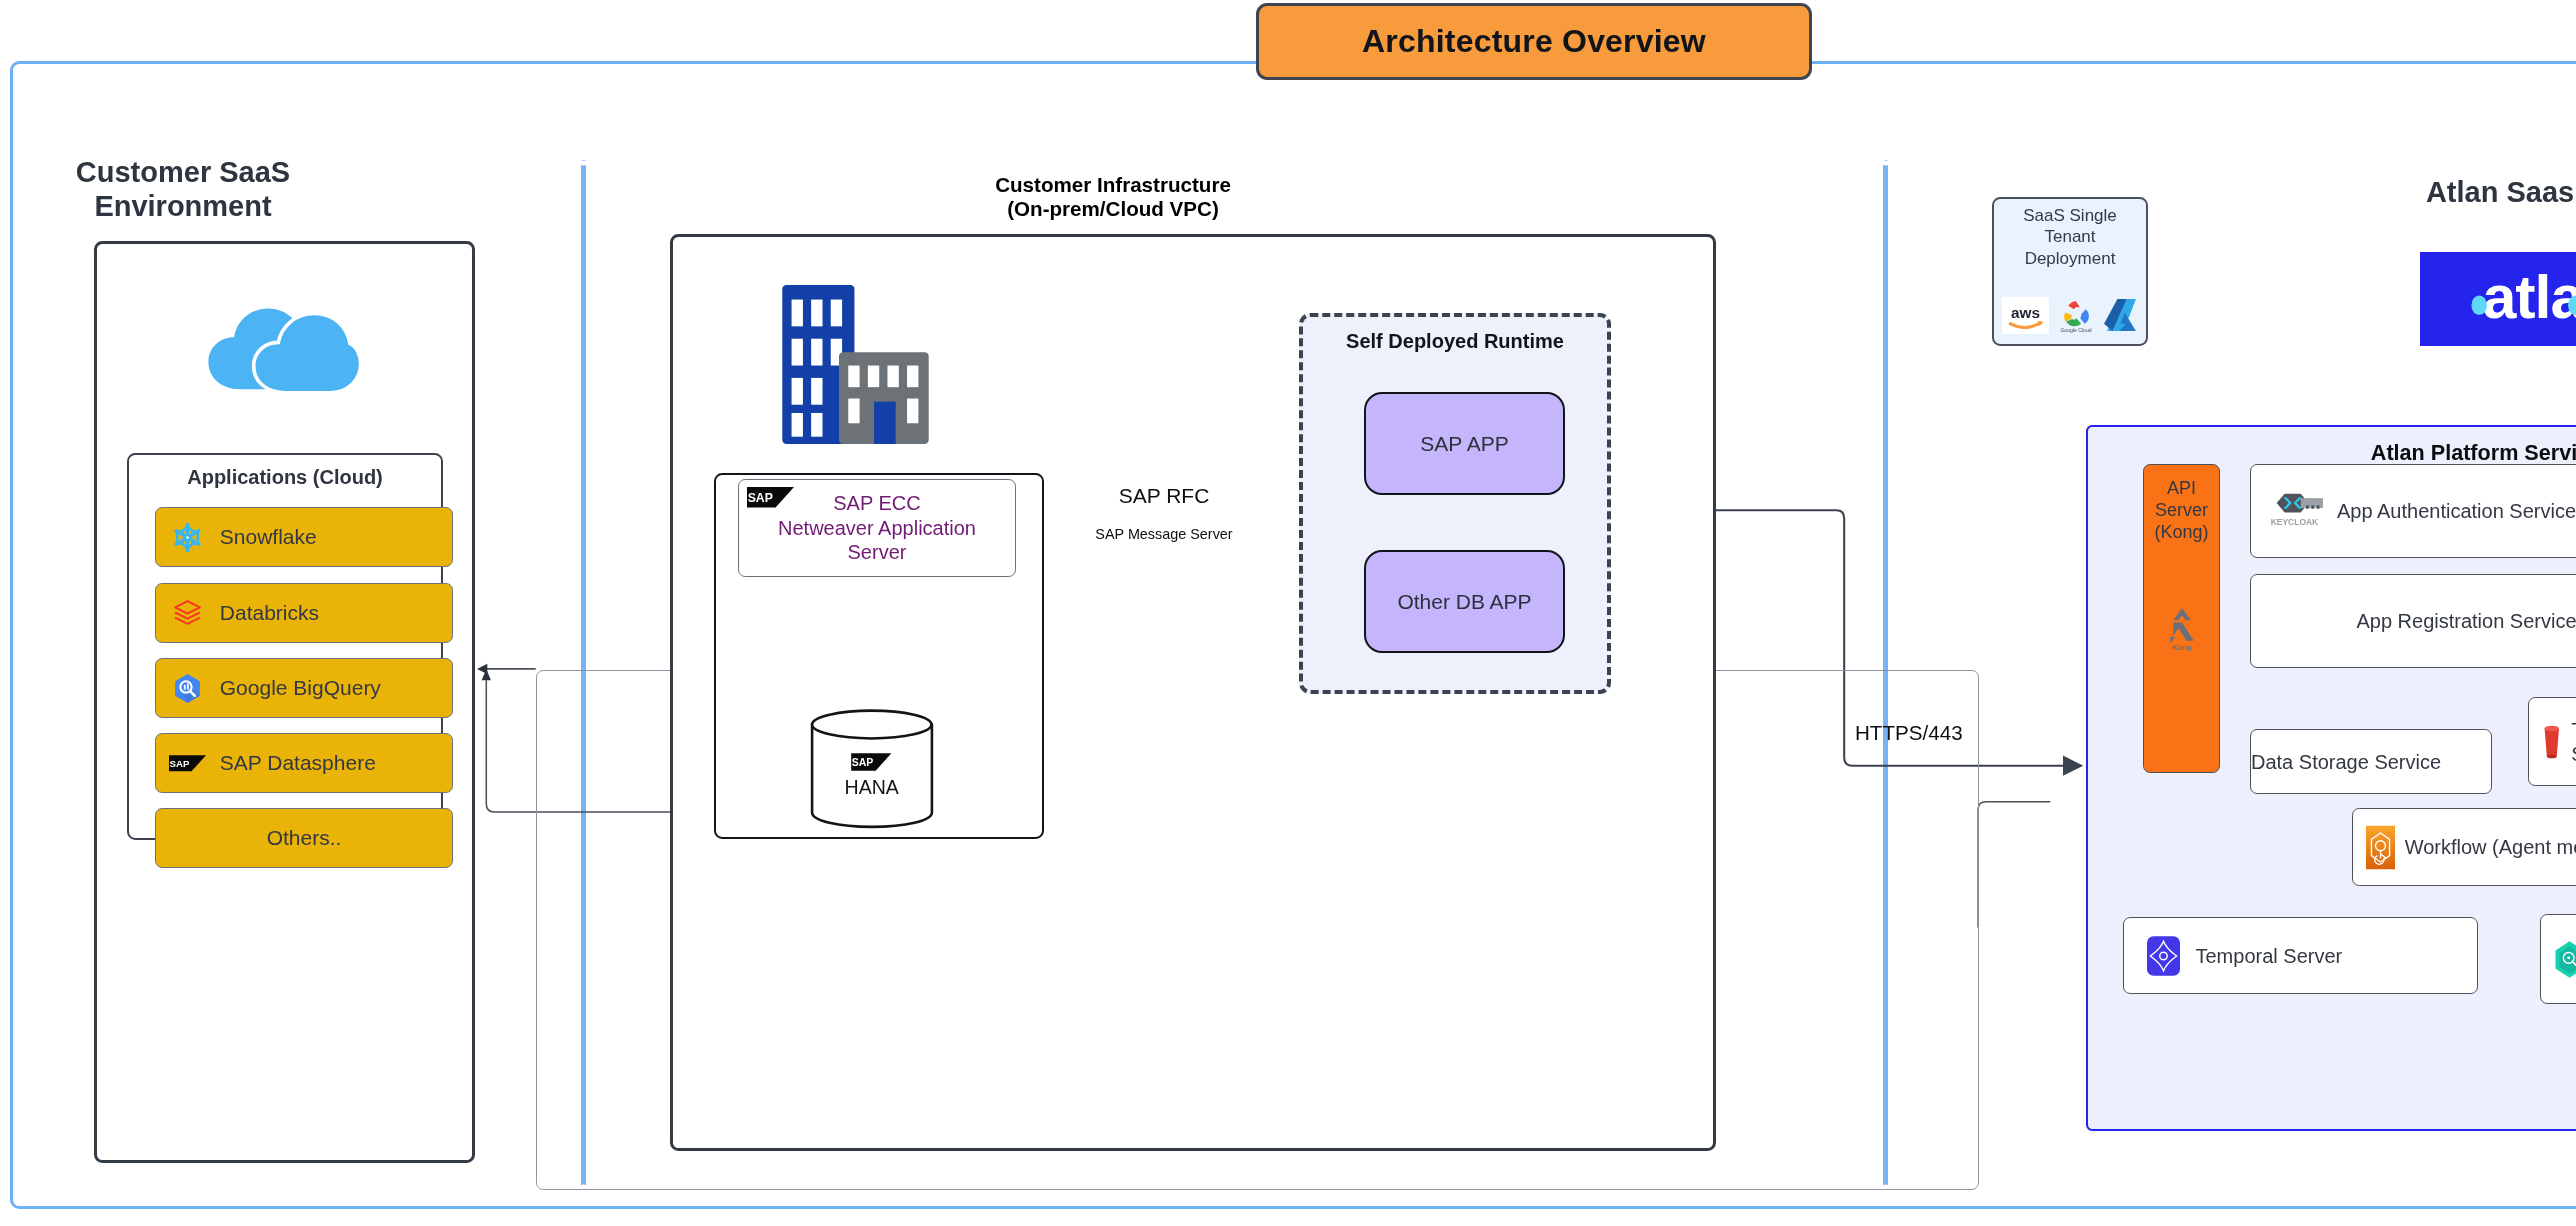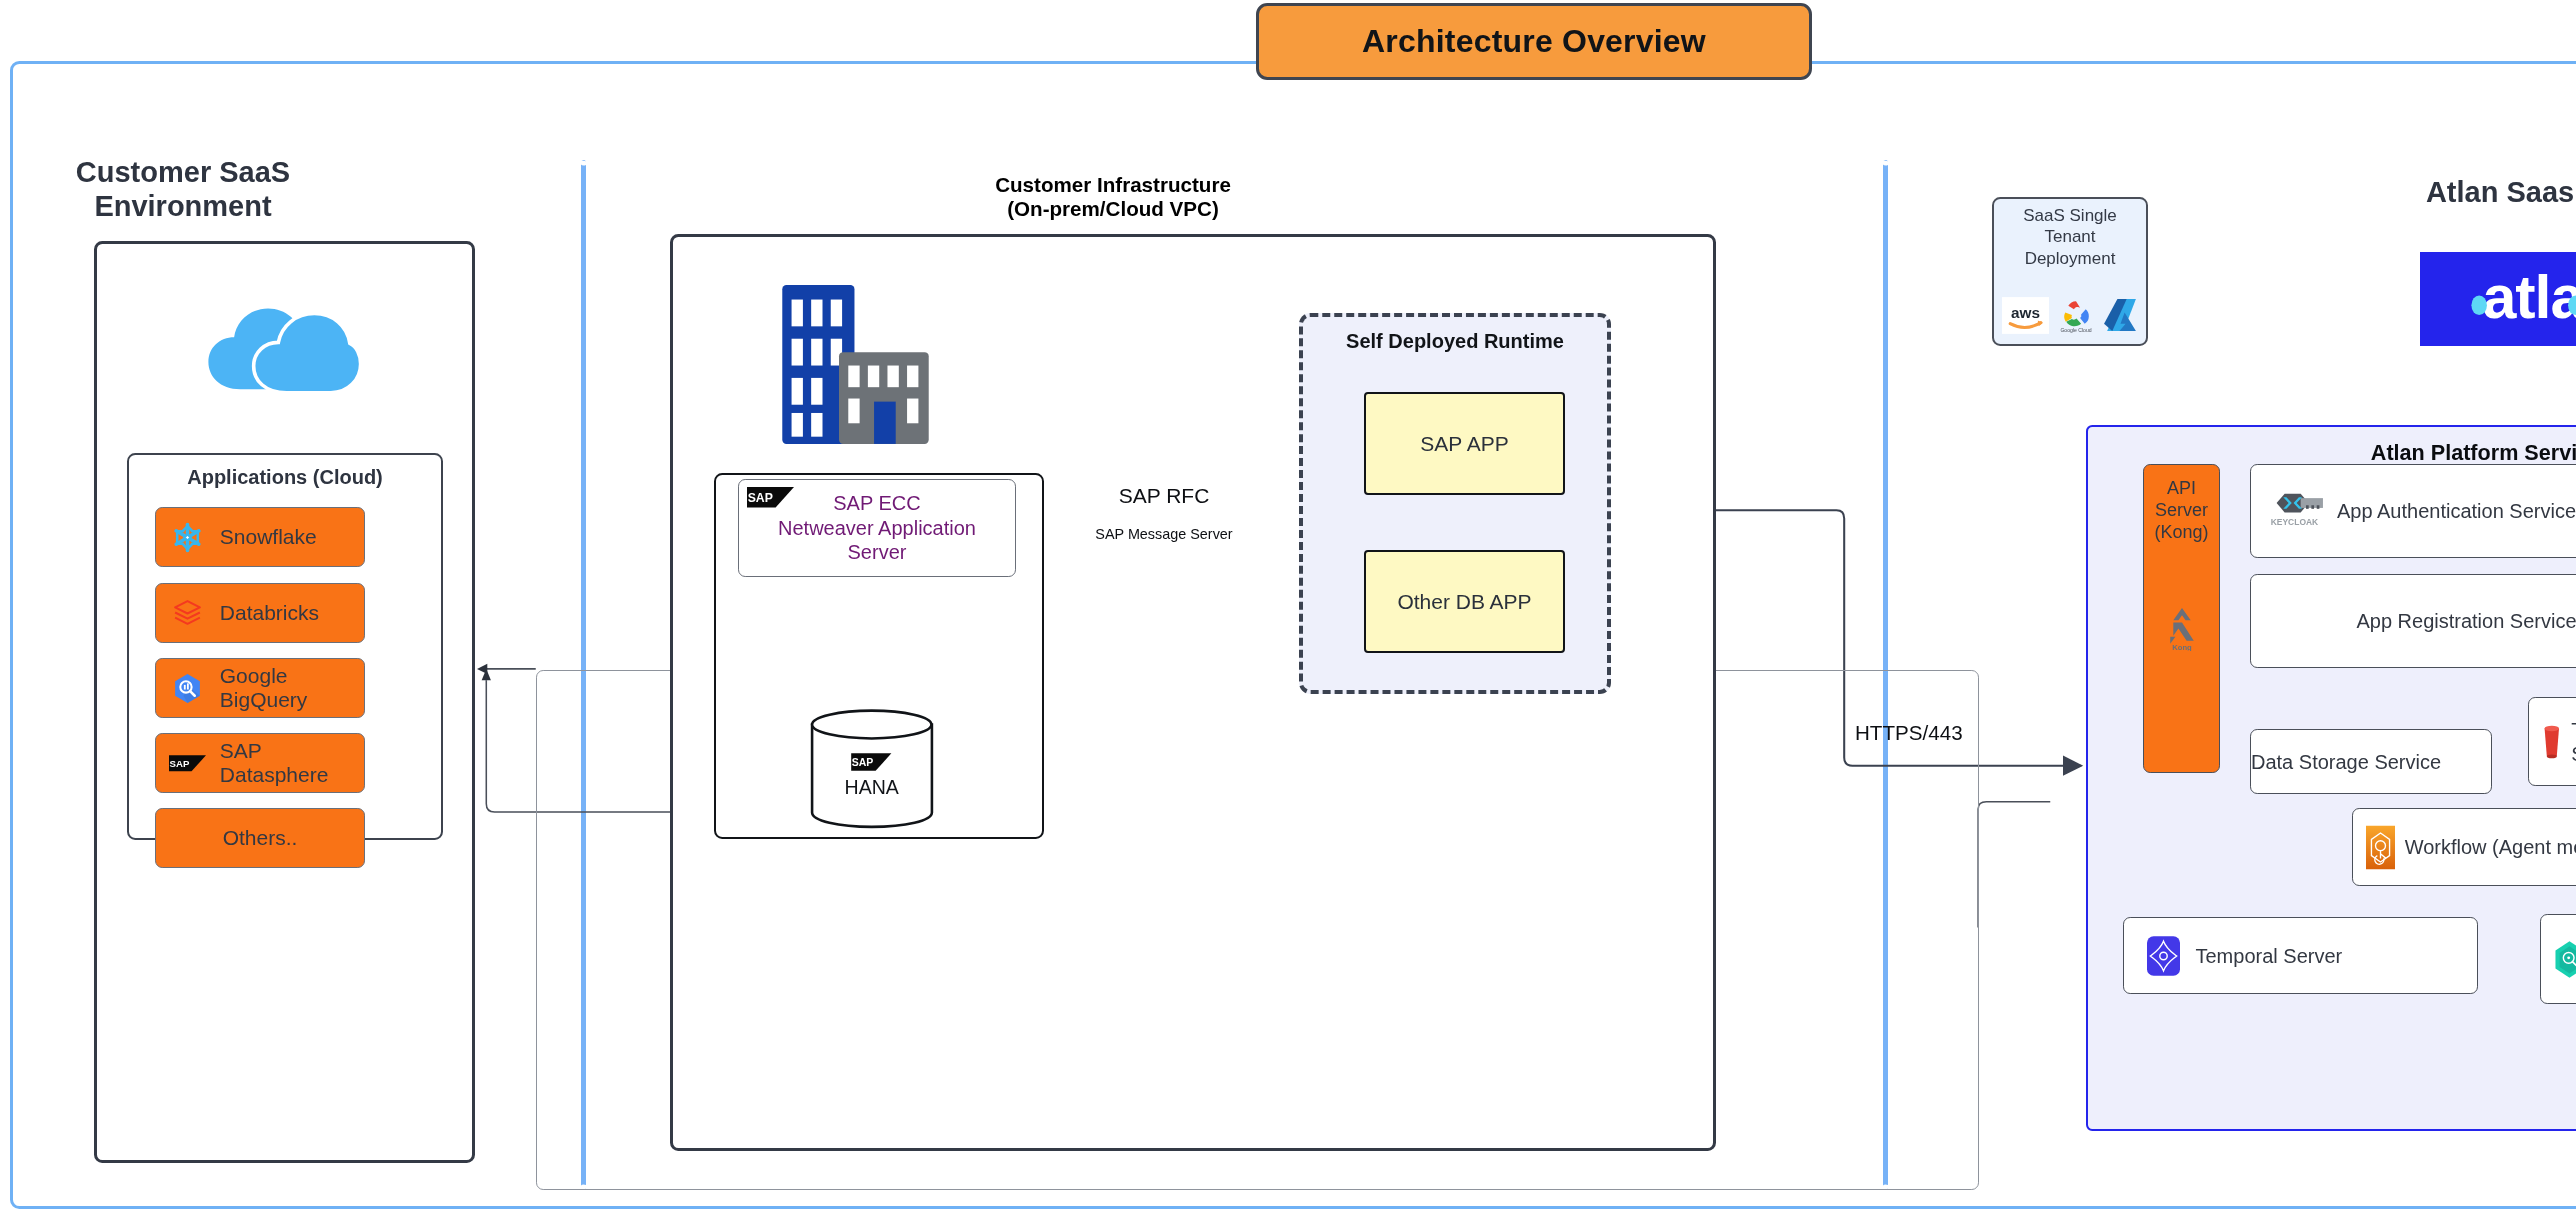--- a/index.html
+++ b/index.html
@@ -40,22 +40,22 @@
   #cloud-icon{ left:204px; top:294px; width:160px; height:108px; }
   #apps-cloud-box{
     left:127px; top:453px; width:316px; height:387px;
     border:2.1px solid #3d434e; border-radius:8.2px; background:#fff;
   }
   #apps-cloud-title{
     left:127px; top:466px; width:316px; text-align:center;
     font-size:20px; font-weight:700; color:#2e3440;
   }
   .app-row{
-    left:155px; width:210px; height:60px;
-    border:1.5px solid #6a6f79; border-radius:7.2px; background:#f97316;
+    left:155px; width:298px; height:60px;
+    border:1.5px solid #6a6f79; border-radius:7.2px; background:#eab308;
     display:flex; align-items:center; padding-left:13.4px; gap:13.4px;
   }
   .app-label{ font-size:21px; color:#333842; }
   .app-row.center-only{ justify-content:center; padding-left:0; }
   .app-icon{ width:37px; height:37px; flex:0 0 37px; display:flex; align-items:center; justify-content:center; }
 
   
   #customer-infra-outer{
     left:536px; top:670px; width:1443px; height:520px;
     border:1px solid #8e939c; border-radius:7.2px; background:transparent;
@@ -87,21 +87,21 @@
   #sdr-box{
     left:1299px; top:313px; width:312px; height:381px;
     border:4.6px dashed #3b4250; border-radius:11.3px; background:#eef0fb;
   }
   #sdr-title{
     left:1299px; top:330px; width:312px; text-align:center;
     font-size:20px; font-weight:700; color:#111418;
   }
   .sdr-node{
     left:1364px; width:201px; height:103px;
-    border:2.6px solid #111418; border-radius:4px; background:#fef9c3;
+    border:2.6px solid #111418; border-radius:18px; background:#c4b5fd;
     display:flex; align-items:center; justify-content:center;
     font-size:21px; color:#2b313b;
   }
   #sap-app-node{ top:392px; }
   #other-db-node{ top:550px; }
 
   
   .divider{
     width:0; border-left:5.7px dashed #77b2f7; border-radius:4.1px;
   }

